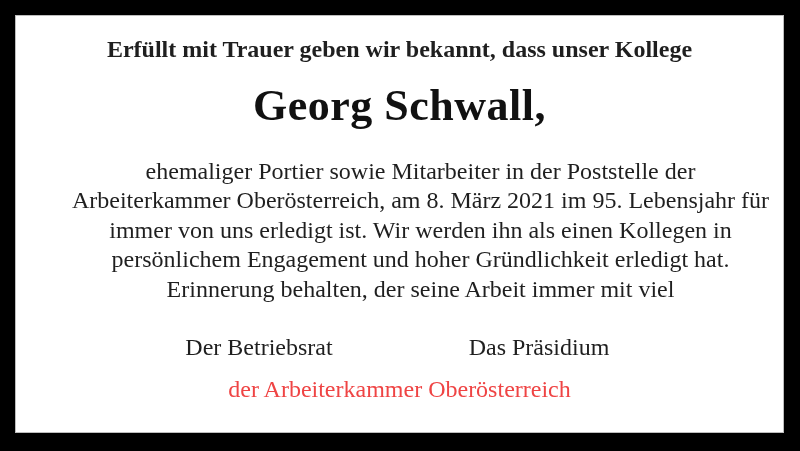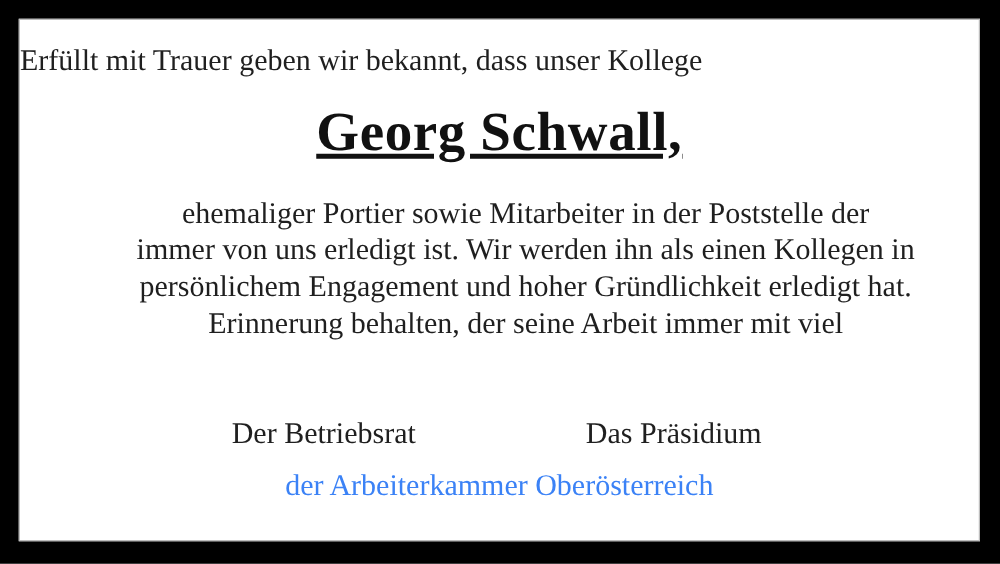--- a/index.html
+++ b/index.html
@@ -21,38 +21,39 @@
     width: 767px;
     height: 416px;
     background: #ffffff;
     border: 1px solid #bdbdbd;
   }
   .intro {
     position: absolute;
     left: 0;
     top: 18px;
     width: 100%;
+    text-align: center;
     font-size: 24px;
     line-height: 30px;
     color: #1f1f1f;
     white-space: nowrap;
+    font-weight: bold;
   }
   .deceased-name {
     position: absolute;
     left: 0;
     top: 64px;
     width: 100%;
     text-align: center;
     font-size: 44px;
     line-height: 52px;
     font-weight: bold;
     color: #111111;
     white-space: nowrap;
     letter-spacing: 0.5px;
-    text-decoration: underline;
   }
   .body-paragraph {
     position: absolute;
     left: 0;
     top: 141px;
     width: 100%;
     text-align: center;
     font-size: 24px;
     line-height: 29.4px;
     color: #1f1f1f;
@@ -73,35 +74,36 @@
   .signature.left  { left: 243px; }
   .signature.right { left: 523px; }
   .organization {
     position: absolute;
     left: 0;
     top: 358px;
     width: 100%;
     text-align: center;
     font-size: 24px;
     line-height: 30px;
-    color: #3b82f6;
+    color: #ef4444;
     white-space: nowrap;
   }
 </style>
 </head>
 <body>
 
 <div class="paper">
 
   <div class="intro">Erfüllt mit Trauer geben wir bekannt, dass unser Kollege</div>
 
   <div class="deceased-name">Georg Schwall,</div>
 
   <div class="body-paragraph">
     <div class="body-line">ehemaliger Portier sowie Mitarbeiter in der Poststelle der</div>
+    <div class="body-line">Arbeiterkammer Oberösterreich, am 8. März 2021 im 95. Lebensjahr für</div>
     <div class="body-line">immer von uns erledigt ist. Wir werden ihn als einen Kollegen in</div>
     <div class="body-line">persönlichem Engagement und hoher Gründlichkeit erledigt hat.</div>
     <div class="body-line">Erinnerung behalten, der seine Arbeit immer mit viel</div>
   </div>
 
   <div class="signature left">Der Betriebsrat</div>
 
   <div class="signature right">Das Präsidium</div>
 
   <div class="organization">der Arbeiterkammer Oberösterreich</div>

